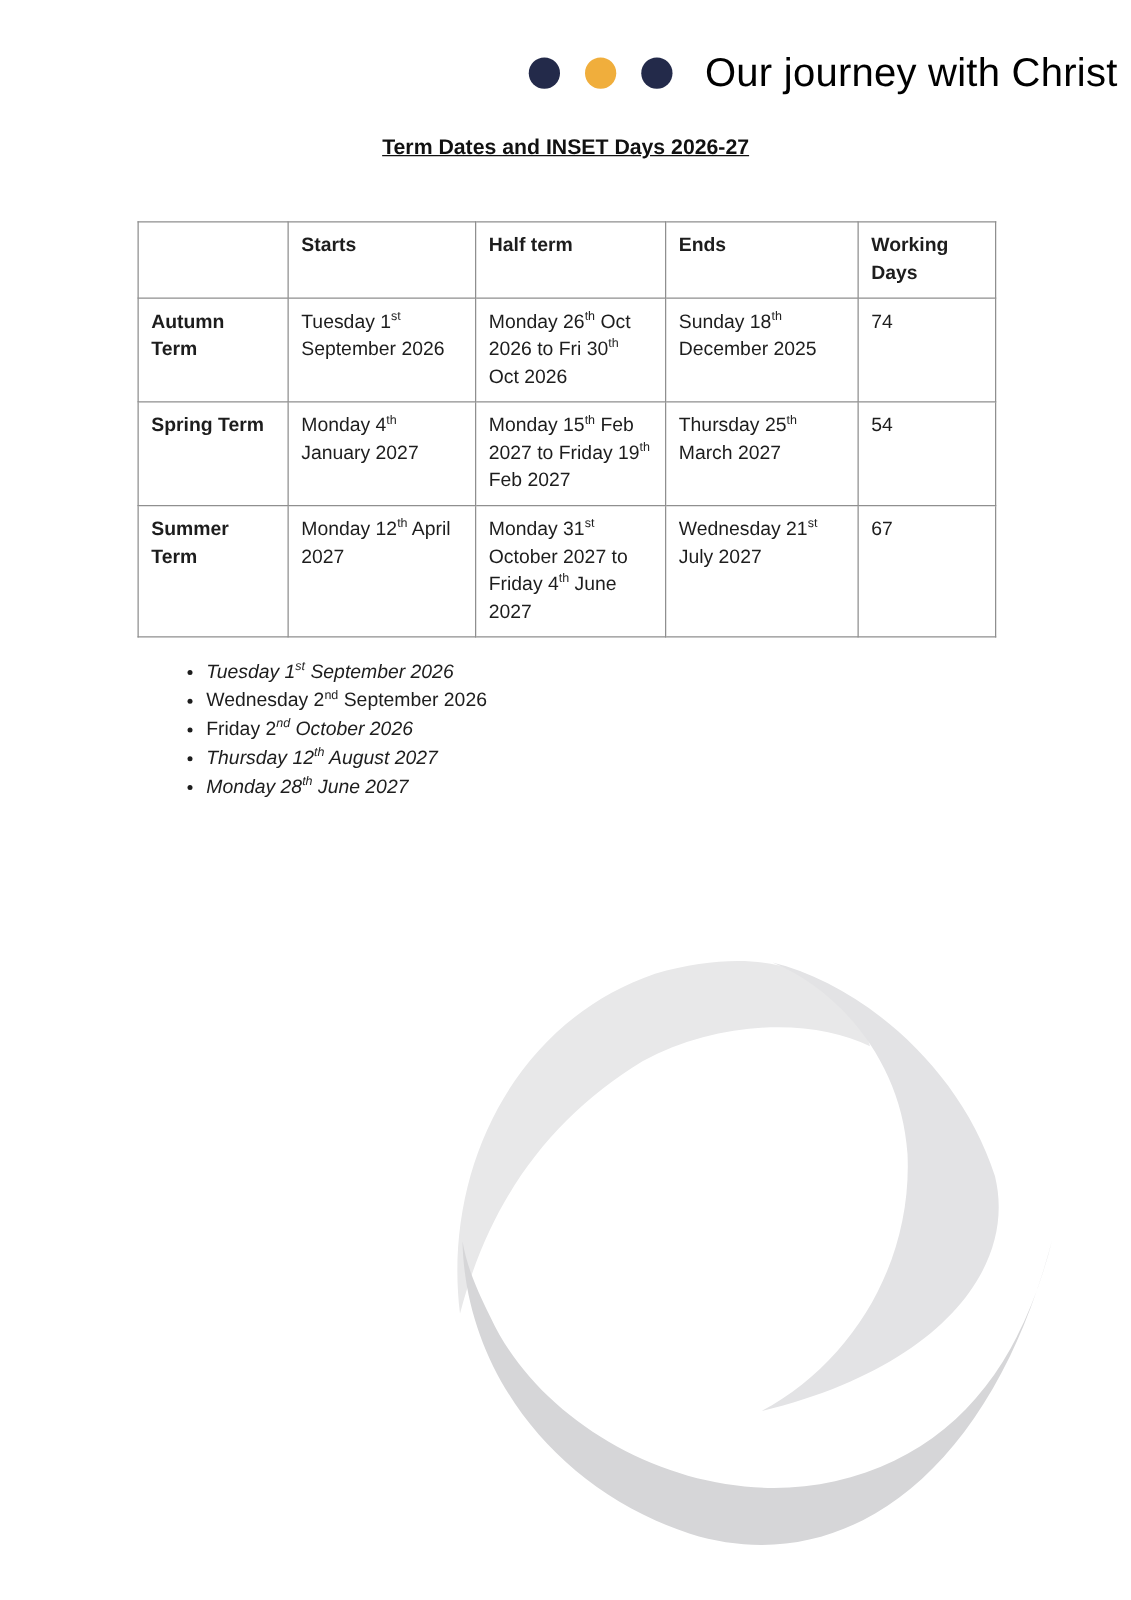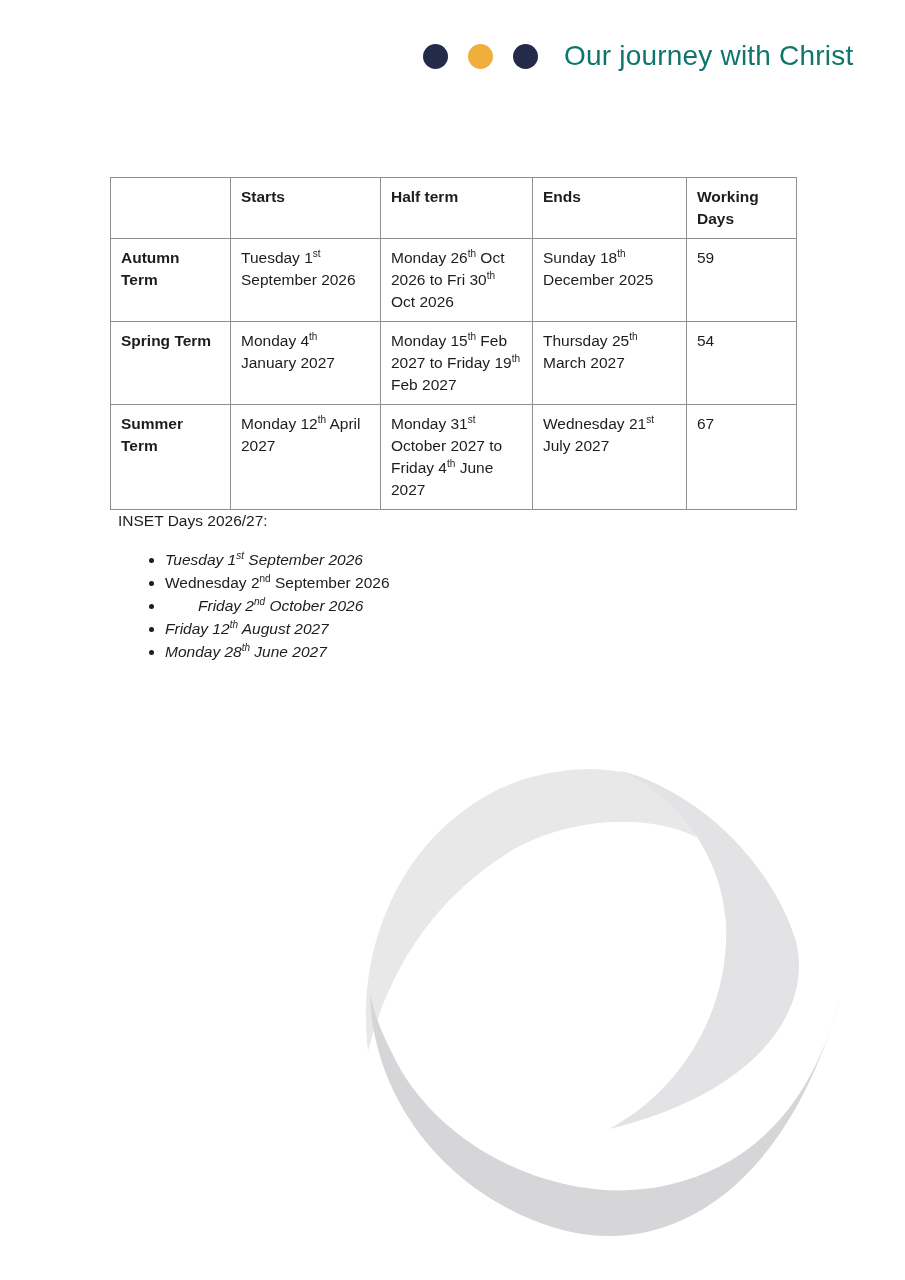--- a/index.html
+++ b/index.html
@@ -12,22 +12,22 @@
 
   
   .watermark { position:absolute; left:352px; top:763px; width:550px; height:500px; z-index:0; }
 
   
   .brand { position:absolute; left:423px; top:40px; display:flex; align-items:center; z-index:1; }
   .brand .dot { width:25px; height:25px; border-radius:50%; margin-right:20px; }
   .dot-navy { background:#232a4a; }
   .dot-gold { background:#f0ae3c; }
   .brand-text {
-    margin-left:6px; font-size:28px; font-weight:500; letter-spacing:0.2px;
-    color:#0f766e; white-space:nowrap;
+    margin-left:6px; font-size:32px; font-weight:500; letter-spacing:0.2px;
+    color:#000000; white-space:nowrap;
   }
 
   
   .doc-title {
     position:absolute; left:0; top:108px; width:100%; text-align:center;
     font-size:17px; font-weight:700; text-decoration:underline; color:#111; z-index:1;
   }
 
   
   table.term-table {
@@ -64,20 +64,21 @@
     <path d="M 18,230 C 20,332 90,428 200,464 C 322,502 440,418 490,228 C 464,332 410,400 316,422 C 206,447 82,382 40,290 C 28,266 21,248 18,230 Z" fill="#d6d6d8"></path>
   </svg>
 
   <div class="brand">
     <span class="dot dot-navy"></span>
     <span class="dot dot-gold"></span>
     <span class="dot dot-navy"></span>
     <span class="brand-text">Our journey with Christ</span>
   </div>
 
+  <div class="doc-title">Term Dates and INSET Days 2026-27</div>
 
   <table class="term-table">
     <colgroup>
       <col style="width:120px">
         <col style="width:150px">
         <col style="width:152px">
         <col style="width:154px">
         <col style="width:110px">
     </colgroup>
     <thead>
@@ -88,44 +89,43 @@
         <th>Ends</th>
         <th>Working Days</th>
       </tr>
     </thead>
     <tbody>
       <tr>
         <td class="term-label">Autumn Term</td>
         <td><span>Tuesday 1</span><sup>st</sup><span> September 2026</span></td>
         <td><span>Monday 26</span><sup>th</sup><span> Oct 2026 to Fri 30</span><sup>th</sup><span> Oct 2026</span></td>
         <td><span>Sunday 18</span><sup>th</sup><span> December 2025</span></td>
-        <td>59</td>
+        <td>74</td>
       </tr>
       <tr>
         <td class="term-label">Spring Term</td>
         <td><span>Monday 4</span><sup>th</sup><span> January 2027</span></td>
         <td><span>Monday 15</span><sup>th</sup><span> Feb 2027 to Friday 19</span><sup>th</sup><span> Feb 2027</span></td>
         <td><span>Thursday 25</span><sup>th</sup><span> March 2027</span></td>
         <td>54</td>
       </tr>
       <tr>
         <td class="term-label">Summer Term</td>
         <td><span>Monday 12</span><sup>th</sup><span> April 2027</span></td>
         <td><span>Monday 31</span><sup>st</sup><span> October 2027 to Friday 4</span><sup>th</sup><span> June 2027</span></td>
         <td><span>Wednesday 21</span><sup>st</sup><span> July 2027</span></td>
         <td>67</td>
       </tr>
     </tbody>
   </table>
 
   <div class="inset-section">
-    <div class="inset-heading">INSET Days 2026/27:</div>
     <ul class="inset-list">
       <li><span style="font-style: italic;">Tuesday 1</span><sup style="font-style: italic;">st</sup><span style="font-style: italic;"> September 2026</span></li>
       <li><span style="">Wednesday </span><span>2</span><sup>nd</sup><span> September 2026</span></li>
-      <li><span style="font-style: italic; margin-left: 33px;">Friday 2</span><sup style="font-style: italic;">nd</sup><span style="font-style: italic;"> October 2026</span></li>
-      <li><span style="font-style: italic;">Friday 12</span><sup style="font-style: italic;">th</sup><span style="font-style: italic;"> August 2027</span></li>
+      <li><span style="">Friday 2</span><sup style="font-style: italic;">nd</sup><span style="font-style: italic;"> October 2026</span></li>
+      <li><span style="font-style: italic;">Thursday 12</span><sup style="font-style: italic;">th</sup><span style="font-style: italic;"> August 2027</span></li>
       <li><span style="font-style: italic;">Monday 28</span><sup style="font-style: italic;">th</sup><span style="font-style: italic;"> June 2027</span></li>
     </ul>
   </div>
 
 
 </div>
 
 </body></html>

